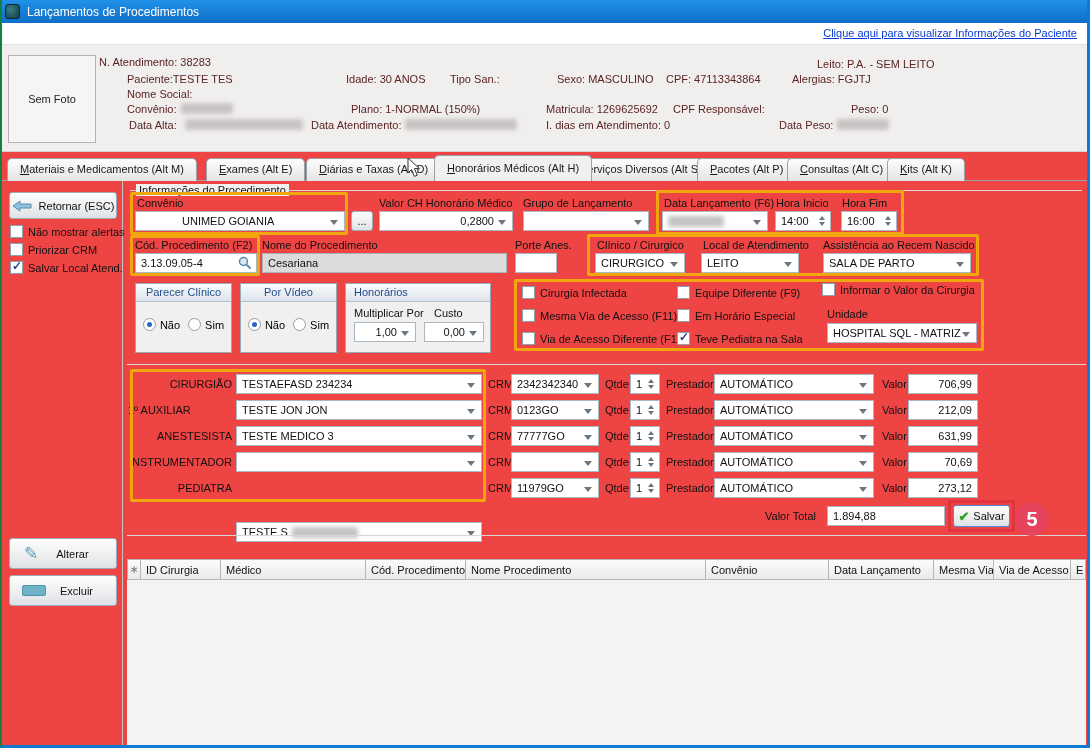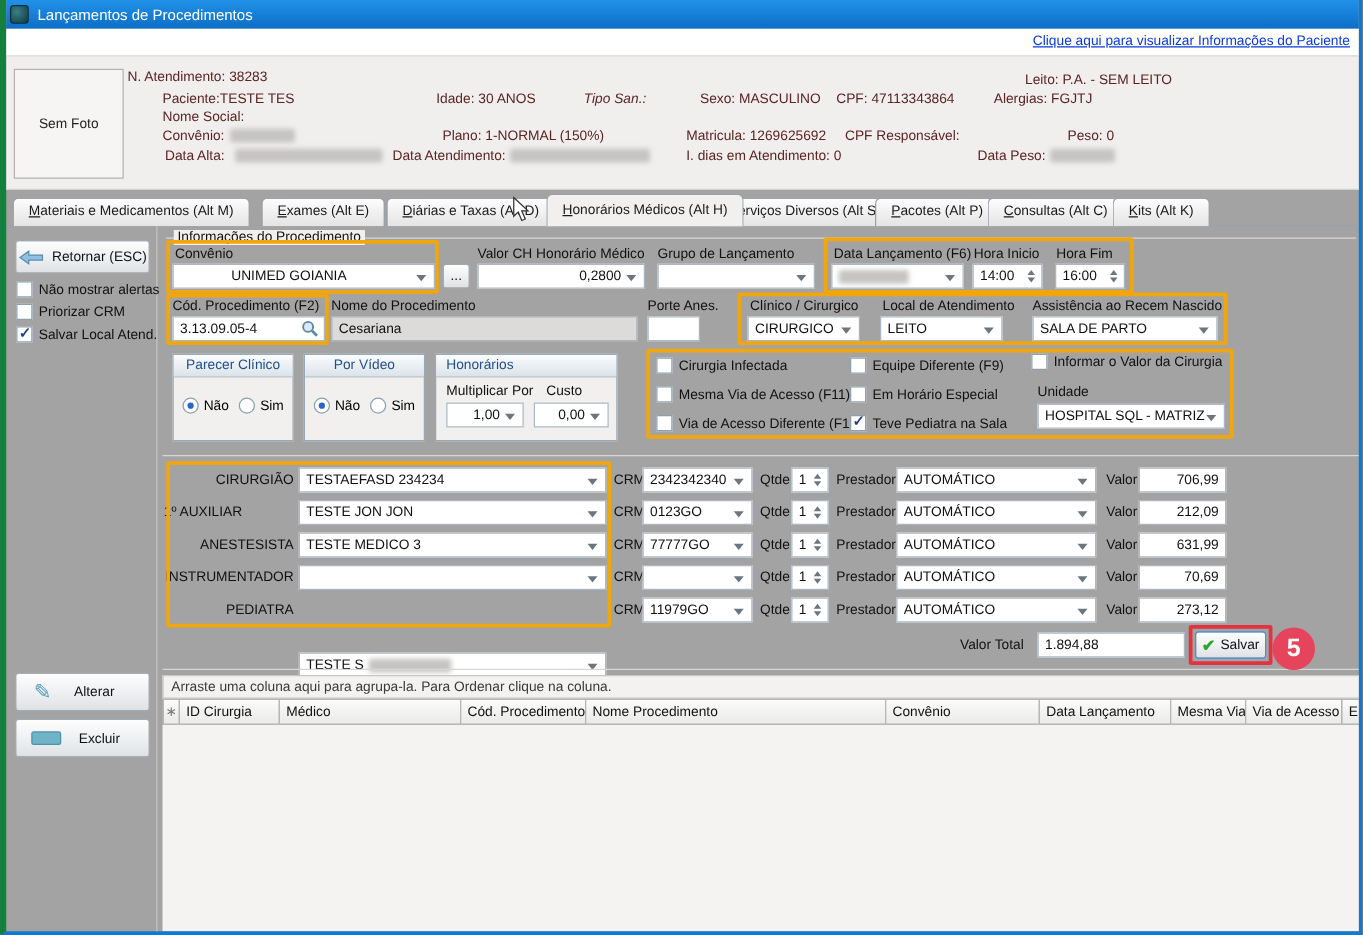--- a/index.html
+++ b/index.html
@@ -1,18 +1,18 @@
 <!DOCTYPE html>
 <html><head>
 <meta charset="utf-8">
 <style>
   * { margin:0; padding:0; box-sizing:border-box; }
   body { font-family:"Liberation Sans", sans-serif; background:#444; }
-  #win { position:relative; width:1090px; height:748px; background:#a3a3a3; overflow:hidden;
-         border-left:5px solid #15803d; border-right:3px solid #1079d0; border-bottom:3px solid #1079d0; }
+  #win { position:relative; width:1090px; height:748px; background:#ef4444; overflow:hidden;
+         border-left:2px solid #15803d; border-right:3px solid #1079d0; border-bottom:3px solid #1079d0; }
 
   
   .titlebar { position:absolute; left:-3px; top:0; width:1090px; height:23px;
               background:linear-gradient(#2191e8,#0d6ec6); display:flex; align-items:center; padding-left:6px; }
   .appicon { width:15px; height:15px; border-radius:3px; background:radial-gradient(circle at 35% 35%, #3a7f86, #123a42); border:1px solid #0a2b31; }
   .titletext { color:#fff; font-size:12px; margin-left:7px; }
 
   .linkstrip { position:absolute; left:-3px; top:23px; width:1090px; height:22px; background:#fff; border-bottom:1px solid #e0e0e0; }
   .toplink { position:absolute; right:12px; top:4px; font-size:11px; color:#0a3bd6; text-decoration:underline; cursor:pointer; }
 
@@ -91,21 +91,21 @@
     <span class="toplink">Clique aqui para visualizar Informações do Paciente</span>
   </div>
 
   <div class="pheader">
     <div class="photobox">Sem Foto</div>
     <span class="ph-t" style="left:100px; top:11px;">N. Atendimento: 38283</span>
     <span class="ph-t" style="left:818px; top:13px;">Leito: P.A.  - SEM LEITO</span>
 
     <span class="ph-t" style="left:128px; top:28px;">Paciente:TESTE TES</span>
     <span class="ph-t" style="left:347px; top:28px;">Idade: 30 ANOS</span>
-    <span class="ph-t" style="left:465px; top:28px;font-style:italic;">Tipo San.:</span>
+    <span class="ph-t" style="left:451px; top:28px;">Tipo San.:</span>
     <span class="ph-t" style="left:558px; top:28px;">Sexo: MASCULINO</span>
     <span class="ph-t" style="left:667px; top:28px;">CPF:  47113343864</span>
     <span class="ph-t" style="left:793px; top:28px;">Alergias: FGJTJ</span>
 
     <span class="ph-t" style="left:128px; top:43px;">Nome Social:</span>
 
     <span class="ph-t" style="left:128px; top:58px;">Convênio:</span>
     <span class="blur" style="position:absolute; left:182px; top:58px; width:52px; height:11px;"></span>
     <span class="ph-t" style="left:352px; top:58px;">Plano: 1-NORMAL (150%)</span>
     <span class="ph-t" style="left:547px; top:58px;">Matricula: 1269625692</span>
@@ -347,21 +347,20 @@
   <div class="fld" style="left:825px; top:506px; width:118px;">1.894,88</div>
   <div class="btn" style="left:951px; top:505px; width:57px; height:22px; border:1px solid #4a90d9; gap:4px;">
     <span style="color:#2ca52c; font-size:13px; font-weight:bold;">✔</span>
     <span>Salvar</span>
   </div>
   <div class="redhl" style="left:946px; top:500px; width:67px; height:32px;"></div>
   <div class="badge" style="left:1013px; top:502px;">5</div>
 
   <div class="divider" style="left:125px; top:535px; width:959px;"></div>
 
-  <div class="hintband">Arraste uma coluna aqui para agrupa-la. Para Ordenar clique na coluna.</div>
   <div class="ghead">
     <div class="gh" style="width:14px;">∗</div>
     <div class="gh" style="width:80px;">ID Cirurgia</div>
     <div class="gh" style="width:145px;">Médico</div>
     <div class="gh" style="width:100px;">Cód. Procedimento</div>
     <div class="gh" style="width:240px;">Nome Procedimento</div>
     <div class="gh" style="width:123px;">Convênio</div>
     <div class="gh" style="width:105px;">Data Lançamento</div>
     <div class="gh" style="width:60px;">Mesma Via de Acesso</div>
     <div class="gh" style="width:77px;">Via de Acesso</div>

